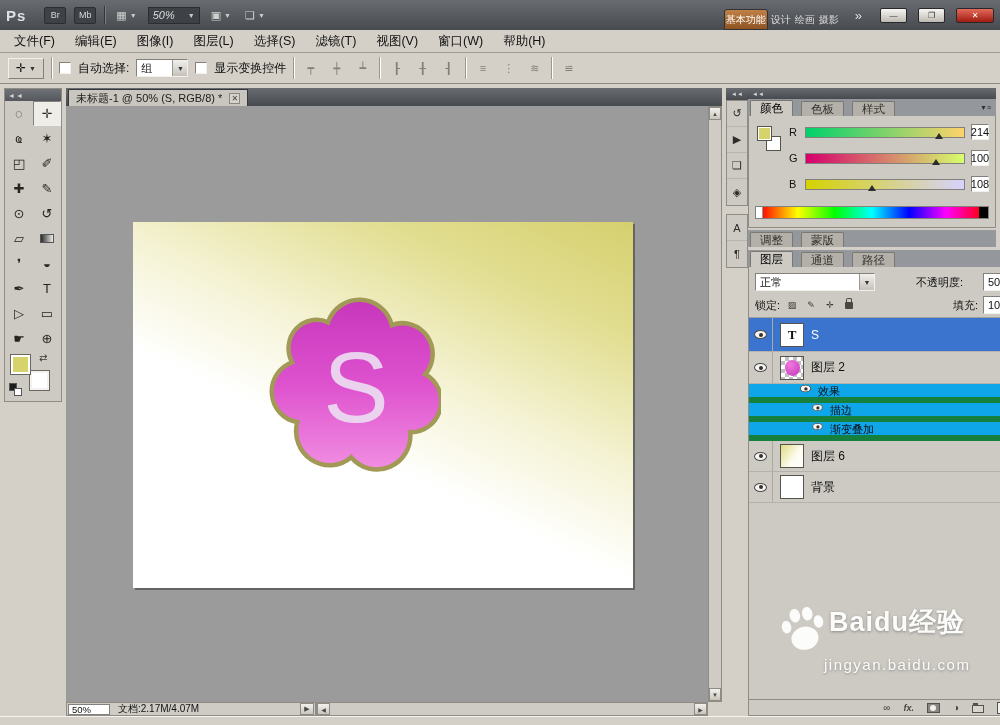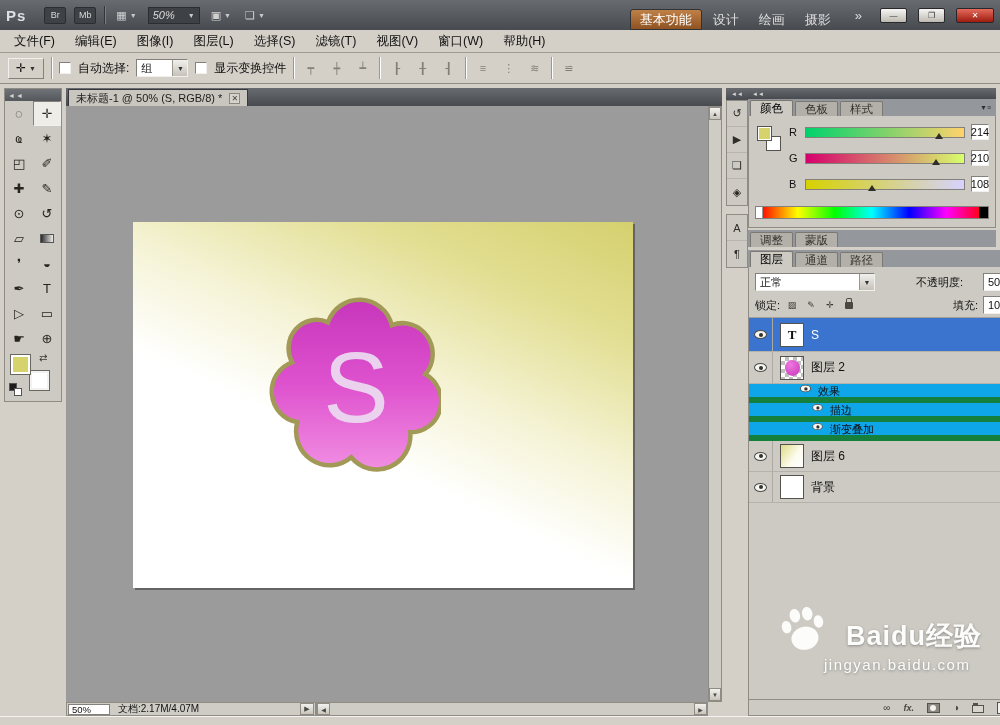--- a/index.html
+++ b/index.html
@@ -11,21 +11,21 @@
 .inset{background:#FFF;border:1px solid;border-color:#84817C #F1F0ED #F1F0ED #84817C}
 
 #appbar{left:0;top:0;width:1000px;height:30px;gap:8px;padding:0 6px;color:#E6E6E6}
 #pslogo{font-size:15px;font-weight:bold;color:#DFE0E2;letter-spacing:1px;margin-right:10px}
 .topbtn{width:22px;height:17px;background:#3E4145;border:1px solid #2B2D30;border-radius:2px;color:#D8D8D8;font-size:9px;display:flex;align-items:center;justify-content:center}
 .topicon{color:#D0D0D0;font-size:11px;display:flex;align-items:center;gap:3px;padding:0 3px}
 .dd{font-size:7px;color:#C9C9C9}
 #zoombox{width:52px;height:17px;background:#3E4145;border:1px solid #2B2D30;color:#DDD;font-size:11px;display:flex;align-items:center;justify-content:space-between;padding:0 4px}
 .topsep{width:1px;height:18px;background:#33363A;box-shadow:1px 0 0 #7A7D82}
 #wstabs{margin-left:auto;display:flex;align-items:flex-end;height:30px;gap:2px}
-.ws-tab{height:21px;padding:0 9px;display:flex;align-items:center;font-size:13px;color:#DEDEDE;border-radius:3px 3px 0 0}
+.ws-tab{height:21px;padding:0 1px;display:flex;align-items:center;font-size:10px;color:#DEDEDE;border-radius:3px 3px 0 0}
 .ws-tab.active{background:linear-gradient(#C08147,#8E5322);border:1px solid #303336;color:#FFF}
 #chev{color:#DDD;font-size:13px;margin:0 7px}
 .winbtn{width:27px;height:15px;background:linear-gradient(#F6F5F3,#BEBAB2);border:1px solid #26282B;border-radius:2px;font-size:8px;color:#2F2F2F;display:flex;align-items:center;justify-content:center;margin-left:3px}
 .winbtn.close{width:38px;background:linear-gradient(#E46A5C,#9E1C10);color:#FFF;font-weight:bold}
 
 #menubar{left:0;top:30px;width:1000px;height:23px;border-bottom:1px solid #9E9B94;padding-left:4px}
 .menu-item{padding:0 10px;line-height:22px;font-size:12.5px}
 
 #optionsbar{left:0;top:53px;width:1000px;height:31px;border-bottom:1px solid #8F8C86;gap:7px;padding:0 8px}
 .vsep{width:1px;height:22px;background:#9A978F;box-shadow:1px 0 0 #FFF}
@@ -67,21 +67,21 @@
 #statusplay{margin-left:auto;width:14px;height:12px;font-size:7px;position:static}
 
 #stripheader{left:726px;top:88px;width:22px;height:12px;color:#D5D5D5;font-size:6px;display:flex;align-items:center;justify-content:center}
 #strip1{left:726px;top:100px;width:22px;background:#CDCAC3;border:1px solid #8F8C86}
 #strip2{left:726px;top:214px;width:22px;background:#CDCAC3;border:1px solid #8F8C86}
 .strip-cell{height:26px;border-bottom:1px solid #B8B5AE;display:flex;align-items:center;justify-content:center;font-size:11px;color:#2F2D29}
 .strip-cell:last-child{border-bottom:none}
 
 #dockheader{left:748px;top:88px;width:248px;height:11px;color:#D5D5D5;font-size:6px;display:flex;align-items:center;padding:0 4px}
 .tabrow{height:17px;background:#94979C;display:flex;align-items:flex-end;padding-left:2px}
-.ptab{height:15px;line-height:15px;padding:0 9px;font-size:11.5px;background:#B3B0A9;border:1px solid #7B7872;border-bottom:none;margin-right:2px;color:#33312D;border-radius:2px 2px 0 0}
+.ptab{height:15px;line-height:15px;padding:0 9px;font-size:11.5px;background:#B3B0A9;border:1px solid #7B7872;border-bottom:none;margin-right:8px;color:#33312D;border-radius:2px 2px 0 0}
 .ptab.active{background:#CDCAC3;color:#000;height:16px}
 .pmenu{margin-left:auto;margin-right:5px;font-size:7px;color:#2F2F2F;align-self:center}
 .panelbody{background:#CDCAC3;border:1px solid #8F8C86;border-top:none;position:relative}
 #colorspanel{left:748px;top:99px;width:248px}
 #colorsbody{height:112px}
 #cp-fg{position:absolute;left:8px;top:10px;width:15px;height:15px;background:#D6D26C;border:1px solid #55534E;box-shadow:inset 0 0 0 1px #FFF;z-index:2}
 #cp-bg{position:absolute;left:17px;top:20px;width:15px;height:15px;background:#FFF;border:1px solid #55534E}
 .chrow{position:absolute;left:40px;right:6px;height:20px;display:flex;align-items:center;gap:6px}
 .chlabel{width:10px;font-size:11px}
 .ramp{position:relative;flex:1;height:11px;border:1px solid #84817C}
@@ -121,21 +121,21 @@
 .fico{display:flex;align-items:center;justify-content:center;color:#4A4843;font-size:10px}
 .maskicon{width:13px;height:10px;border:1px solid #55524C;background:#8A8781;display:flex;align-items:center;justify-content:center}
 .maskicon i{width:6px;height:6px;border-radius:50%;background:#F2F1EE;display:block}
 .foldericon{width:12px;height:8px;background:#D8D5CE;border:1px solid #55524C;position:relative;margin-top:3px}
 .foldericon:before{content:"";position:absolute;top:-3px;left:0;width:5px;height:2px;background:#55524C}
 .newicon{width:10px;height:12px;background:#F2F1EE;border:1px solid #55524C}
 .trashicon{width:9px;height:9px;background:#56534D;border-radius:0 0 2px 2px;position:relative;margin-top:3px}
 .trashicon:before{content:"";position:absolute;top:-3px;left:-2px;width:13px;height:2px;background:#56534D}
 
 #watermark{left:780px;top:604px;width:216px;color:#FFF;opacity:.95;text-shadow:0 1px 3px rgba(110,110,110,.75)}
-.wm-row{display:flex;align-items:flex-end;gap:20px}
+.wm-row{display:flex;align-items:flex-start;gap:3px}
 #pawsvg{flex:none;transform:rotate(-12deg)}
 .wm-brand{font-size:27px;font-weight:bold;letter-spacing:1px;white-space:nowrap}
 .wm-url{font-size:15px;letter-spacing:1.5px;margin:2px 0 0 44px}
 #bottomstrip{left:0;top:716px;width:1000px;height:9px;background:#D4D0C8;border-top:1px solid #F4F3F0}
 </style>
 </head>
 <body>
 
 <div id="app">
 
@@ -336,21 +336,21 @@
         <span class="ramp" style="background:linear-gradient(90deg,#00D26C,#FFD26C)">
             <i class="rampthumb" style="left:84%"></i>
           </span>
         <span class="chval inset">214</span>
       </div>
       <div class="chrow" style="top:32px">
         <span class="chlabel">G</span>
         <span class="ramp" style="background:linear-gradient(90deg,#D6006C,#D6FF6C)">
             <i class="rampthumb" style="left:82%"></i>
           </span>
-        <span class="chval inset">210</span>
+        <span class="chval inset">100</span>
       </div>
       <div class="chrow" style="top:58px">
         <span class="chlabel">B</span>
         <span class="ramp" style="background:linear-gradient(90deg,#D6D200,#D6D2FF)">
             <i class="rampthumb" style="left:42%"></i>
           </span>
         <span class="chval inset">108</span>
       </div>
       <div id="spectrum">
         <span id="spec-white"></span>

